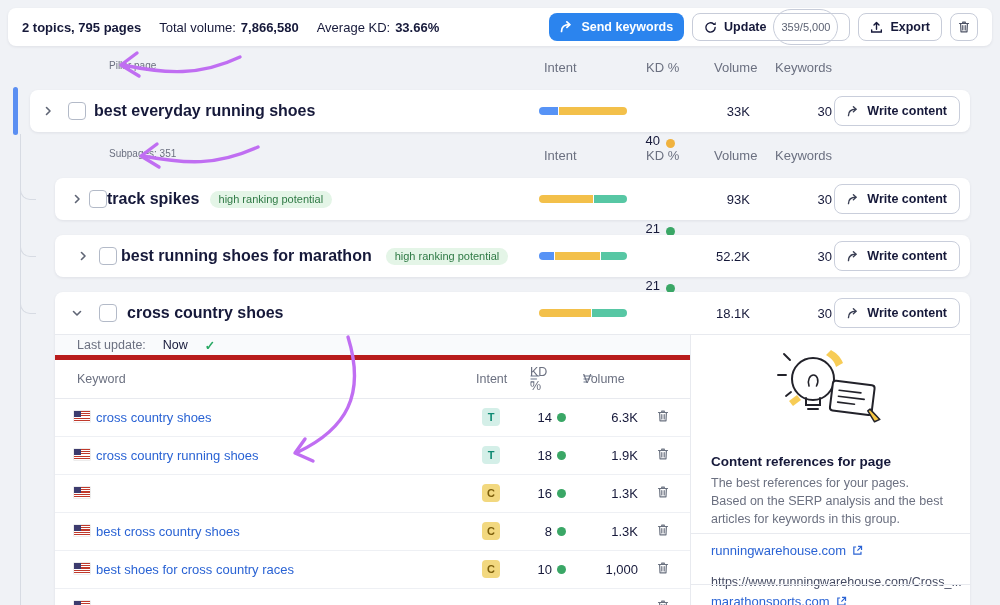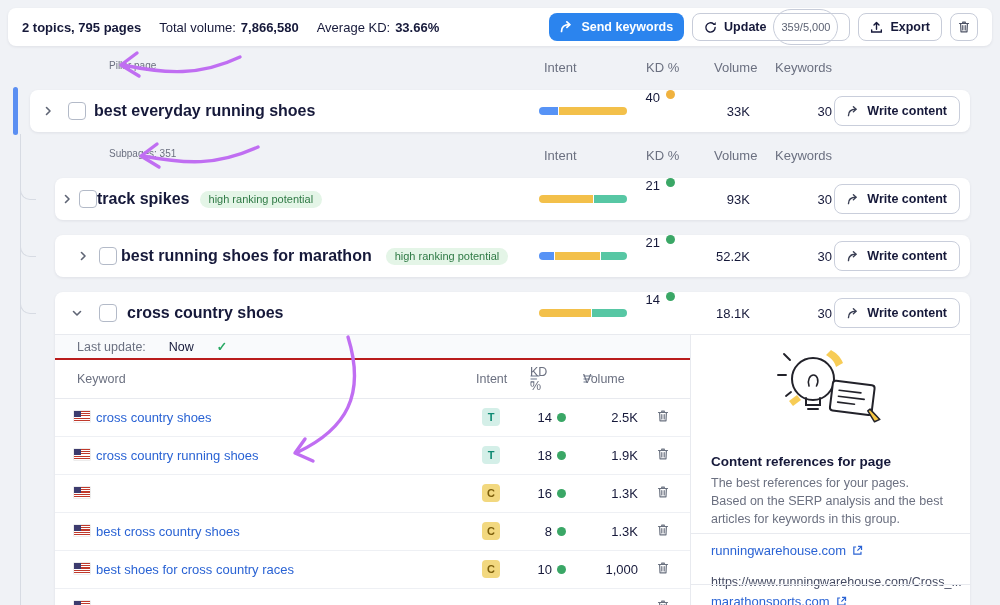--- a/index.html
+++ b/index.html
@@ -34,32 +34,32 @@
 
   
   .card{position:absolute;background:#fff;border-radius:8px;box-shadow:0 1px 3px rgba(25,30,56,.08);}
   .rowbar{display:flex;align-items:center;height:42px;}
   .chev{width:24px;display:flex;align-items:center;justify-content:center;flex:0 0 24px;cursor:pointer;}
   .cb{width:16px;height:16px;border:1px solid #b3bac8;border-radius:4px;background:#fff;flex:0 0 16px;cursor:pointer;}
   .row-title{font-weight:700;font-size:16px;color:#16193a;white-space:nowrap;cursor:pointer;}
   .hr-badge{margin-left:10px;background:#e4f5e7;color:#2f7a45;font-size:11px;padding:2.5px 9px;border-radius:10px;white-space:nowrap;}
   .cell-intent{position:absolute;right:343px;top:17px;width:88px;height:8px;border-radius:4px;overflow:hidden;display:flex;gap:1px;}
   .cell-intent div{height:100%;}
-  .cell-kd{position:absolute;right:295px;top:0;height:58px;display:flex;align-items:flex-start;gap:6px;}
+  .cell-kd{position:absolute;right:295px;top:0;height:58px;display:flex;align-items:flex-end;gap:6px;}
   .kd-num{font-size:13px;}
   .dot{width:9px;height:9px;border-radius:50%;display:inline-block;}
   .cell-vol{position:absolute;right:220px;top:0;height:42px;width:70px;display:flex;align-items:center;justify-content:flex-end;font-size:13px;}
   .cell-kw{position:absolute;right:138px;top:0;height:42px;width:50px;display:flex;align-items:center;justify-content:flex-end;font-size:13px;}
   .wc-btn{position:absolute;right:10px;top:6px;height:30px;display:flex;align-items:center;gap:7px;padding:0 12px;
           background:#fff;border:1px solid #c9cedb;border-radius:8px;font:600 12.5px "Liberation Sans",sans-serif;color:#16193a;cursor:pointer;}
 
   
   .exp-row{border-bottom:1px solid #e8eaef;}
-  .strip{position:absolute;left:0;top:43px;width:635px;height:25px;background:#f9fafc;border-bottom:2px solid #b91c1c;
-         display:flex;align-items:center;padding-left:22px;box-sizing:border-box;font-size:12.5px;color:#6b7080;gap:23px;}
+  .strip{position:absolute;left:0;top:43px;width:635px;height:25px;background:#f9fafc;border-bottom:5px solid #b91c1c;
+         display:flex;align-items:center;padding-left:22px;box-sizing:border-box;font-size:12.5px;color:#6b7080;gap:17px;}
   .strip .val{color:#16193a;}
   .strip .chk{color:#27a862;font-weight:700;}
   .thead{position:absolute;left:0;top:68px;width:635px;height:38px;border-bottom:1px solid #e8eaef;font-size:12.5px;color:#6b7080;}
   .thead span{position:absolute;top:0;height:38px;display:flex;align-items:center;gap:4px;}
   .krow{position:absolute;left:0;width:635px;height:38px;border-bottom:1px solid #eef0f4;}
   .flag{position:absolute;left:19px;top:13px;width:16px;height:11px;
         background:repeating-linear-gradient(180deg,#c0392b 0 1.1px,#fff 1.1px 2.2px);box-shadow:0 0 0 .5px rgba(0,0,0,.15);}
   .flag::before{content:"";position:absolute;left:0;top:0;width:7px;height:6px;background:#3c3b6e;}
   .klink{position:absolute;left:41px;top:0;height:38px;display:flex;align-items:center;font-size:13px;color:#2a63d4;cursor:pointer;white-space:nowrap;}
   .ibadge{position:absolute;left:427px;top:10px;width:18px;height:18px;border-radius:4px;
@@ -179,21 +179,21 @@
     </button>
   </div>
 
   <div class="sec-label" style="left:62px;top:148px">Subpages: 351</div>
   <div class="col-h" style="left:544px;top:148px">Intent</div>
   <div class="col-h" style="left:646px;top:148px">KD %</div>
   <div class="col-h" style="left:714px;top:148px">Volume</div>
   <div class="col-h" style="left:775px;top:148px">Keywords</div>
 
   <div class="card" style="left:55px;top:178px;width:915px;height:42px">
-    <div class="rowbar" style="">
+    <div class="rowbar" style="padding-left:10px;">
       <span class="chev">
           <svg width="12" height="12" viewBox="0 0 12 12">
             <path d="M4.5 2.5 8 6 4.5 9.5" stroke="#5f6575" stroke-width="1.6" fill="none" stroke-linecap="round" stroke-linejoin="round"></path>
           </svg>
         </span>
       <span class="cb"></span>
       <span class="row-title">track spikes</span>
       <span class="hr-badge">high ranking potential</span>
     </div>
     <span class="cell-intent">
@@ -304,21 +304,21 @@
     </div>
 
     <div class="krow" style="top:106px">
       <span class="flag"></span>
       <span class="klink">cross country shoes</span>
       <span class="ibadge" style="background-color: rgb(212, 239, 232); color: rgb(13, 138, 114);">T</span>
       <span class="k-kd">
           <span class="kd-num">14</span>
           <span class="dot" style="background-color: rgb(58, 167, 102);"></span>
         </span>
-      <span class="k-vol">2.5K</span>
+      <span class="k-vol">6.3K</span>
       <span class="k-trash">
           <svg width="14" height="14" viewBox="0 0 14 14">
             <path d="M2.5 3.5h9M5.7 3.5V2.2h2.6v1.3M3.6 3.5l.4 8.3h6l.4-8.3M5.8 5.6v4.4M8.2 5.6v4.4" stroke="#6b7280" stroke-width="1.2" fill="none" stroke-linecap="round" stroke-linejoin="round"></path>
           </svg>
         </span>
     </div>
     <div class="krow" style="top:144px">
       <span class="flag"></span>
       <span class="klink">cross country running shoes</span>
       <span class="ibadge" style="background-color: rgb(212, 239, 232); color: rgb(13, 138, 114);">T</span>

